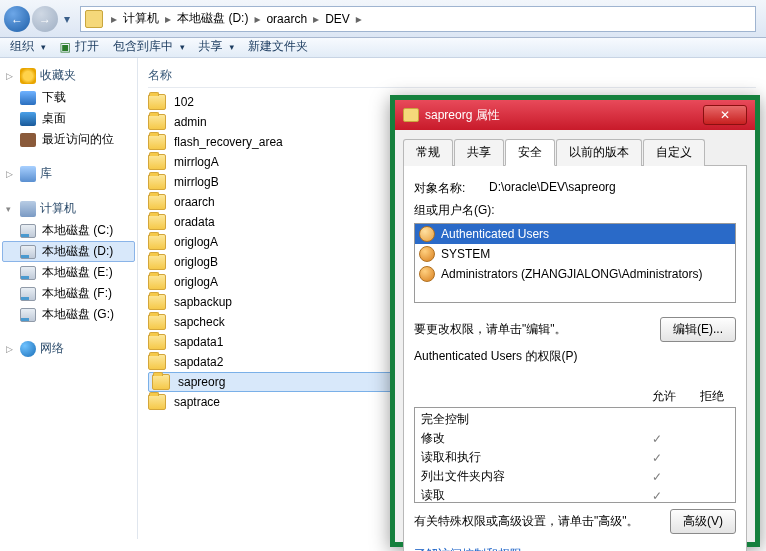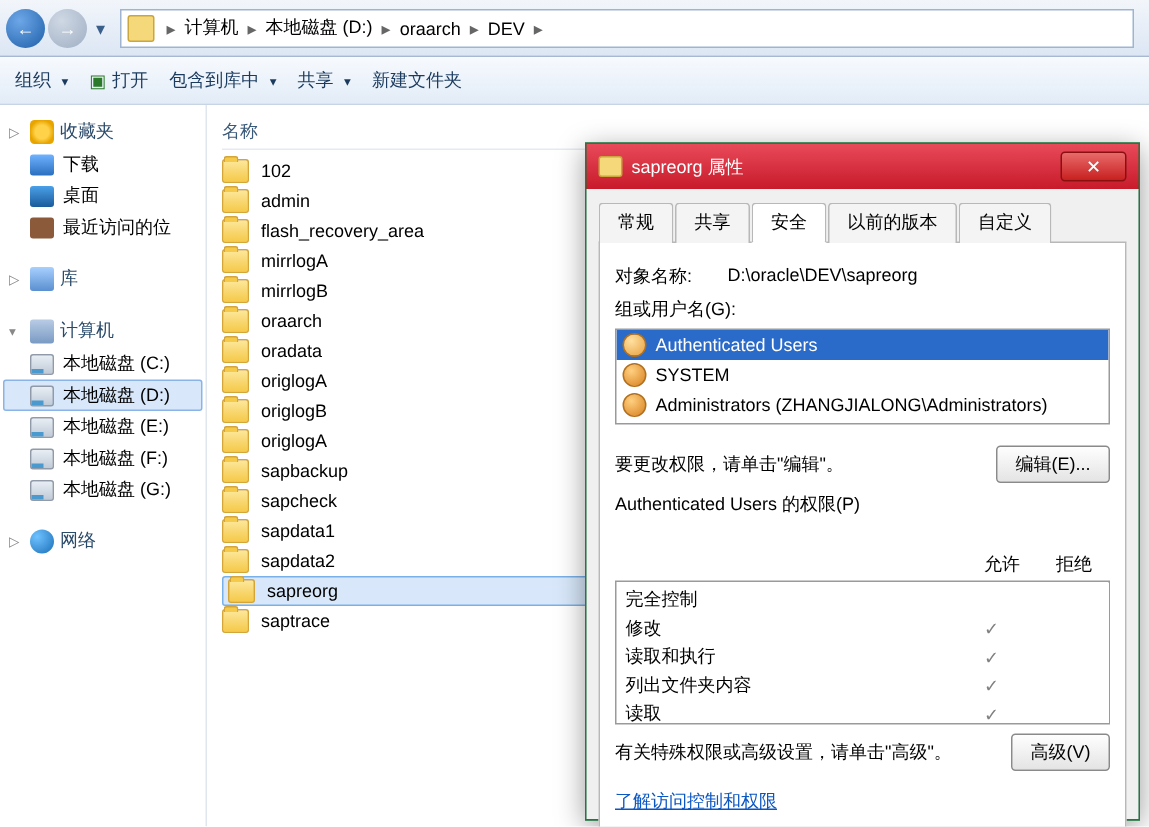--- a/index.html
+++ b/index.html
@@ -10,21 +10,21 @@
 .nav-btns { display: flex; align-items: center; }
 .nav-circle { width: 26px; height: 26px; border-radius: 50%; background: radial-gradient(circle at 35% 30%, #6da7e8, #1e5fa8); display: flex; align-items: center; justify-content: center; color: #fff; margin-right: 2px; cursor: pointer; }
 .nav-circle.dim { background: radial-gradient(circle at 35% 30%, #cfd8e4, #9fafc4); }
 .nav-dd { width: 14px; display:flex; align-items:center; justify-content:center; color:#3a5f8a; }
 .crumbs { flex: 1; height: 26px; background: #fff; border: 1px solid #9fb4d0; margin: 0 6px; display: flex; align-items: center; padding: 0 4px; }
 .crumb-ic { width: 18px; height: 18px; background: #f5d87a; border: 1px solid #c9a63e; border-radius: 2px; margin-right: 6px; }
 .crumb { padding: 0 4px; cursor: pointer; }
 .crumb-ar { color: #666; padding: 0 2px; }
 
 
-.toolbar { height: 32px; background: linear-gradient(#f7fafe, #e2ecf7); display: flex; align-items: center; padding: 0 10px; border-bottom: 1px solid #c8d4e4; gap: 14px; }
+.toolbar { height: 20px; background: linear-gradient(#f7fafe, #e2ecf7); display: flex; align-items: flex-start; padding: 0 10px; border-bottom: 1px solid #c8d4e4; gap: 14px; }
 .tool-item { color: #1a3a5e; cursor: pointer; display: flex; align-items: center; gap: 4px; }
 .tool-drop::after { content: "▾"; font-size: 9px; margin-left: 3px; }
 
 
 .main { display: flex; height: calc(100% - 70px); }
 .sidebar { width: 138px; border-right: 1px solid #e0e6ee; padding: 6px 2px; overflow: hidden; }
 .side-group { margin-bottom: 12px; }
 .side-head { display: flex; align-items: center; gap: 4px; padding: 3px 4px; color: #2a4a6a; cursor: pointer; }
 .side-head .ic { width: 16px; height: 16px; }
 .side-item { display: flex; align-items: center; gap: 6px; padding: 2px 4px 2px 18px; cursor: pointer; }
@@ -42,32 +42,32 @@
 .arrow { color: #888; font-size: 9px; width: 10px; }
 
 .content { flex: 1; padding: 6px 10px; }
 .col-head { color: #3a5a7a; padding: 3px 0; border-bottom: 1px solid #e6eaf0; margin-bottom: 4px; }
 .frow { display: flex; align-items: center; gap: 8px; padding: 2px 0; cursor: pointer; }
 .frow .fic { width: 18px; height: 16px; background: linear-gradient(#fce79a, #f5c94a); border: 1px solid #d4a63a; border-radius: 2px; position: relative; }
 .frow .fic::before { content:""; position:absolute; top:-3px; left:0; width:8px; height:3px; background:#f5c94a; border:1px solid #d4a63a; border-bottom:none; border-radius:2px 2px 0 0; }
 .frow.sel { background: #d8e8fa; border: 1px solid #7ab0e8; border-radius: 2px; padding: 1px 3px; }
 
 
-.dialog { position: absolute; left: 390px; top: 95px; width: 370px; height: 452px; background: #14532d; border: 1px solid #15803d; box-shadow: 0 4px 18px rgba(0,0,0,0.4); }
+.dialog { position: absolute; left: 390px; top: 95px; width: 370px; height: 452px; background: #a3a3a3; border: 5px solid #15803d; box-shadow: 0 4px 18px rgba(0,0,0,0.4); }
 .dlg-title { height: 30px; background: linear-gradient(#e84a5a, #c81a2a); color: #fff; display: flex; align-items: center; padding: 0 8px; }
 .dlg-title .fic2 { width: 16px; height: 14px; background: #f5d87a; border: 1px solid #c9a63e; border-radius: 2px; margin-right: 6px; }
 .dlg-close { margin-left: auto; width: 44px; height: 20px; background: linear-gradient(#e86a6a, #c82020); border: 1px solid #8a1010; border-radius: 3px; display: flex; align-items: center; justify-content: center; color: #fff; cursor: pointer; }
 .dlg-body { padding: 8px; background: #f0f0f0; height: calc(100% - 30px); display: flex; flex-direction: column; }
 .tabs { display: flex; border-bottom: 1px solid #b8b8b8; }
 .tab { padding: 4px 12px; background: #f4f4f4; border: 1px solid #b8b8b8; border-bottom: none; border-radius: 3px 3px 0 0; margin-right: 1px; cursor: pointer; position: relative; top: 1px; }
 .tab.active { background: #fff; border-bottom: 1px solid #fff; }
 .tab-page { background: #fff; border: 1px solid #b8b8b8; border-top: none; flex: 1; padding: 10px; display: flex; flex-direction: column; }
 .prop-row { display: flex; margin: 4px 0; }
 .prop-row .lbl { width: 75px; }
-.gu-list { border: 1px solid #9a9a9a; background: #fff; height: 64px; overflow: auto; margin: 4px 0 8px; }
+.gu-list { border: 1px solid #9a9a9a; background: #fff; height: 80px; overflow: auto; margin: 4px 0 8px; }
 .gu-item { display: flex; align-items: center; gap: 6px; padding: 2px 4px; cursor: pointer; }
 .gu-item.sel { background: #2a6ac8; color: #fff; }
 .gu-ic { width: 16px; height: 16px; border-radius: 50%; background: radial-gradient(circle at 35% 30%, #ffe0a0, #e8a040); border: 1px solid #b07020; }
 .gu-ic.grp { background: radial-gradient(circle at 35% 30%, #ffd080, #d88020); }
 .edit-row { display: flex; align-items: center; justify-content: space-between; margin: 6px 0; }
 .btn { background: linear-gradient(#fefefe, #e4e4e4); border: 1px solid #8a8a8a; border-radius: 3px; padding: 3px 12px; cursor: pointer; }
 .perm-head { display: flex; }
 .perm-head .n { flex: 1; }
 .perm-head .c { width: 48px; text-align: center; margin-top: 40px; }
 .perm-box { border: 1px solid #9a9a9a; background: #fff; height: 96px; overflow: auto; padding: 2px 6px; margin-top: 2px; }

